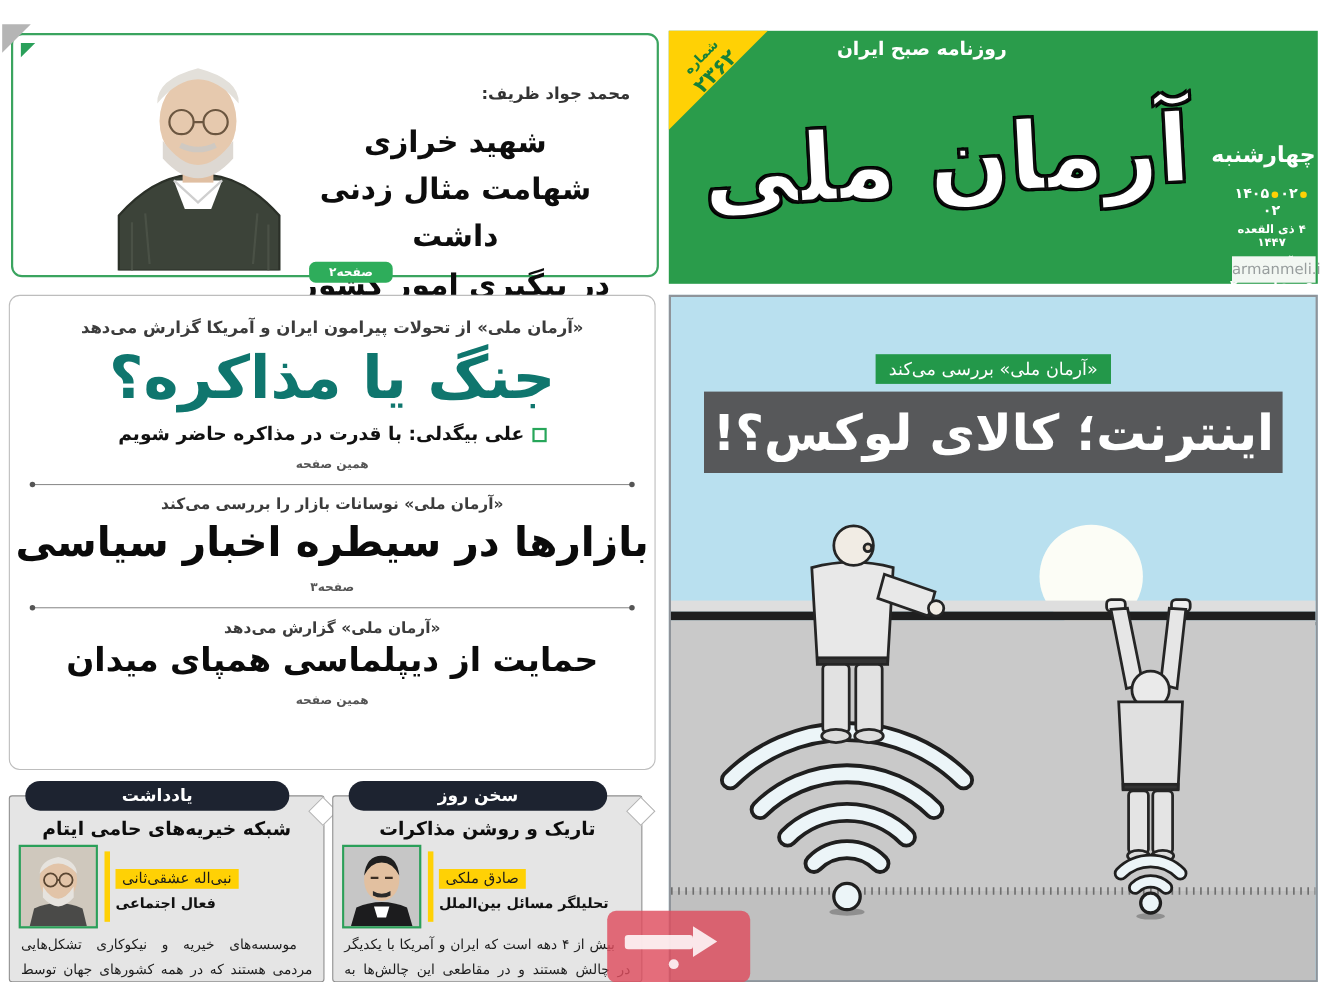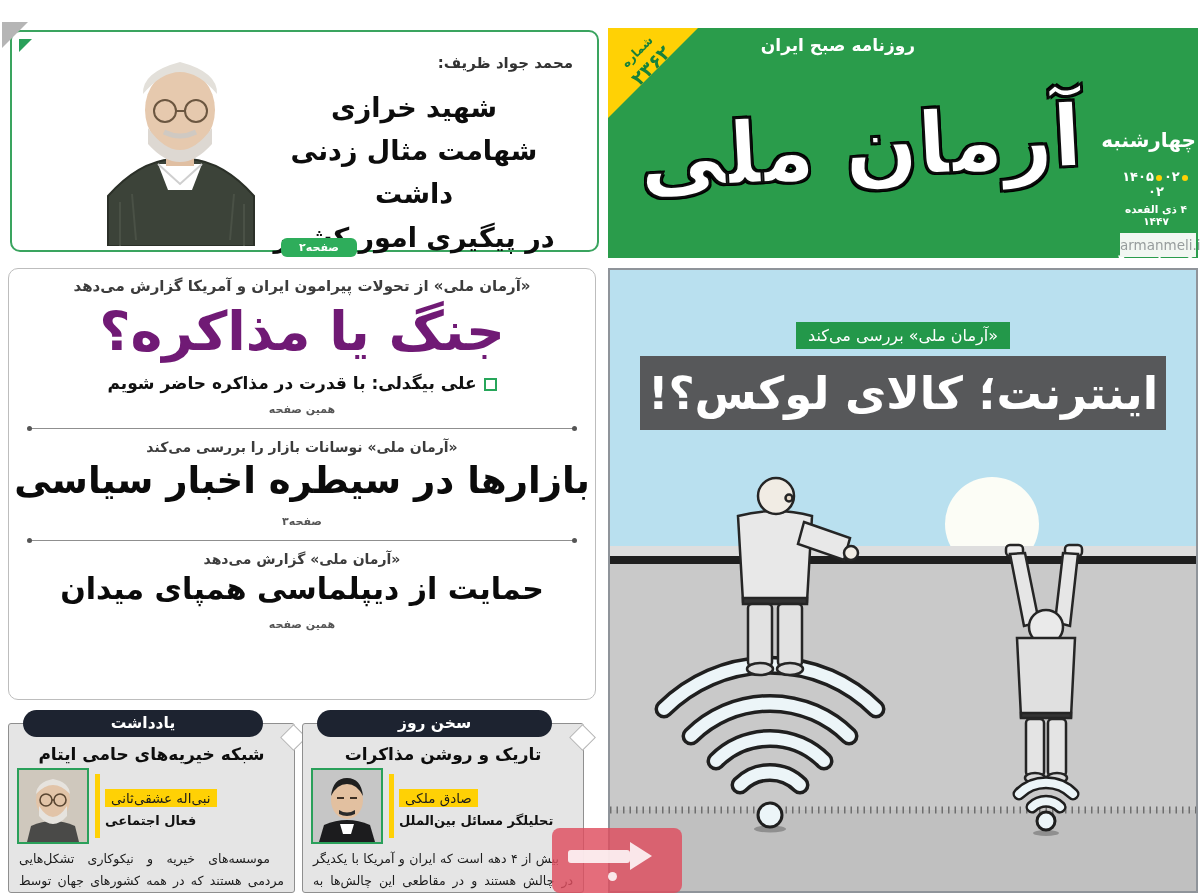--- a/index.html
+++ b/index.html
@@ -8,32 +8,32 @@
 
   
   .lead-box{position:absolute;left:10px;top:30px;width:585px;height:218px;
     border:2px solid #3aa45f;border-radius:10px;background:#fff;}
   .curl-gray{position:absolute;top:-10px;left:-10px;width:0;height:0;
     border-top:26px solid #b5b5b5;border-right:26px solid transparent;}
   .curl-green{position:absolute;top:7px;left:7px;width:0;height:0;
     border-top:13px solid #2aa05a;border-right:13px solid transparent;}
   .lead-photo{position:absolute;left:68px;top:2px;width:200px;height:212px;}
   .lead-text{position:absolute;right:18px;top:22px;width:330px;text-align:center;}
-  .lead-kicker{font-size:15px;font-weight:700;color:#333;text-align:right;padding-right:6px;}
+  .lead-kicker{font-size:15px;font-weight:700;color:#333;text-align:right;padding-right:6px;margin-top:22px;}
   .lead-headline{margin-top:14px;font-size:27px;font-weight:800;color:#0d0d0d;line-height:1.6;}
   .page-chip{position:absolute;left:46%;top:206px;background:#2ead5b;color:#fff;
     font-size:11px;font-weight:700;padding:3px 18px;border-radius:6px;}
 
   
   .main-box{position:absolute;left:8px;top:268px;width:588px;height:432px;
     border:1.5px solid #bdbdbd;border-radius:10px;background:#fff;
-    text-align:center;box-sizing:border-box;padding-top:8px;}
+    text-align:center;box-sizing:border-box;padding-top:20px;}
   .kicker{font-size:15px;font-weight:700;color:#3c3c3c;}
   .kicker.small{font-size:14px;}
-  .h1{font-size:54px;font-weight:800;color:#701a75;line-height:1.3;margin-top:2px;}
+  .h1{font-size:54px;font-weight:800;color:#0f766e;line-height:1.3;margin-top:2px;}
   .h2{font-size:37px;font-weight:800;color:#0b0b0b;line-height:1.3;margin-top:2px;}
   .h3{font-size:30px;font-weight:800;color:#0b0b0b;line-height:1.3;margin-top:2px;}
   .subline{font-size:17px;font-weight:700;color:#111;margin-top:6px;}
   .subline.small{font-size:15px;}
   .bullet{display:inline-block;width:9px;height:9px;border:2.5px solid #27a65a;
     background:#fff;margin-left:7px;vertical-align:middle;}
   .tagline{font-size:11px;font-weight:700;color:#555;margin-top:10px;}
   .divider{position:relative;height:0;border-top:1.5px solid #8f8f8f;margin:12px 20px 10px;}
   .divider i{position:absolute;top:-3.5px;width:5px;height:5px;background:#555;border-radius:50%;}
   .divider i.l{left:-2px}.divider i.r{right:-2px}

